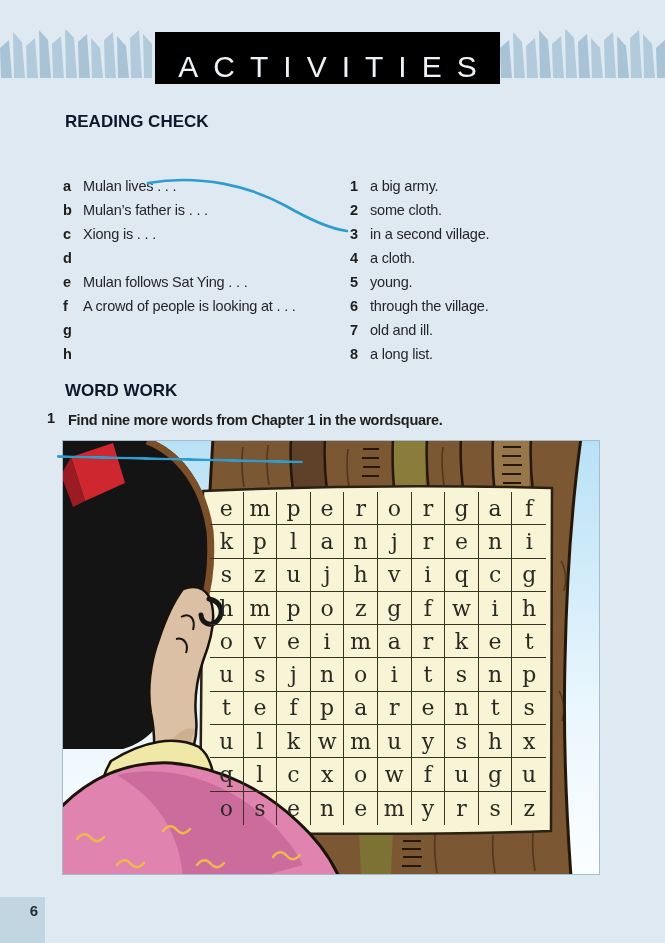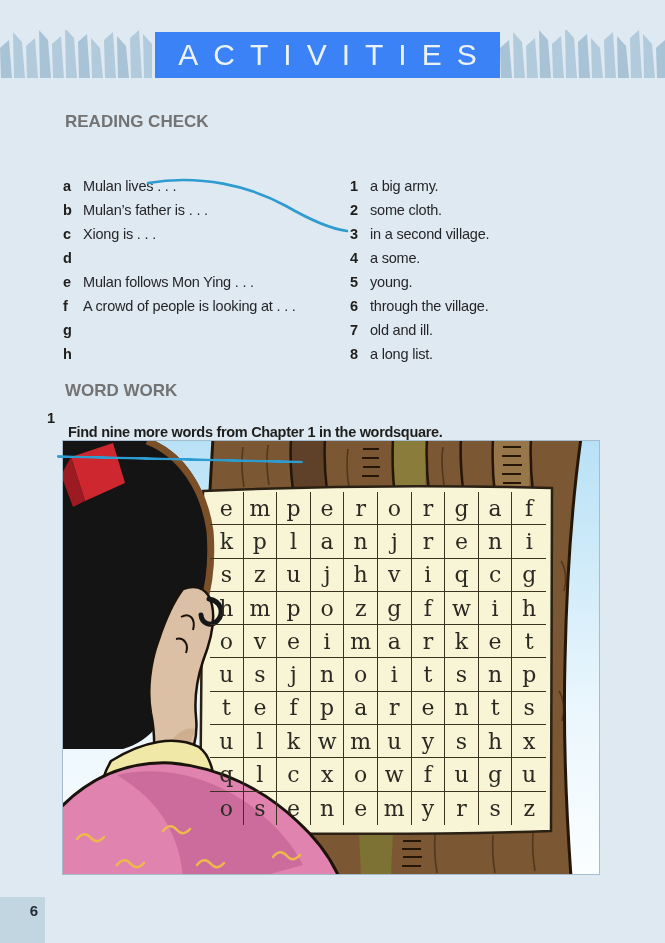--- a/index.html
+++ b/index.html
@@ -1,27 +1,27 @@
 <!DOCTYPE html>
 <html><head>
 <meta charset="utf-8">
 <style>
   html,body{margin:0;padding:0;}
   body{font-family:"Liberation Sans",sans-serif;}
   .page{position:relative;width:665px;height:943px;background:#dfe9f1;overflow:hidden;}
 
   
   .band-teeth{position:absolute;top:30px;height:50px;}
-  .activities-box{position:absolute;left:155px;top:32px;width:345px;height:46px;
-    background:#3b82f6;display:flex;align-items:center;justify-content:center;}
+  .activities-box{position:absolute;left:155px;top:32px;width:345px;height:52px;
+    background:#000000;display:flex;align-items:flex-end;justify-content:center;}
   .activities-title{color:#ecf3f8;font-size:30px;font-weight:400;letter-spacing:15px;
     padding-left:15px;white-space:nowrap;}
 
   
-  .sec-heading{position:absolute;left:65px;color:#737373;font-weight:bold;font-size:17px;letter-spacing:0;}
+  .sec-heading{position:absolute;left:65px;color:#0f172a;font-weight:bold;font-size:17px;letter-spacing:0;}
   .instruction{position:absolute;color:#1e1e1c;font-weight:bold;font-size:14.5px;letter-spacing:-0.3px;}
   .match-col{position:absolute;top:174px;}
   .mrow{height:24px;line-height:24px;display:flex;font-size:14.5px;color:#26262a;letter-spacing:-0.2px;}
   .mlabel{font-weight:bold;width:20px;flex:0 0 20px;color:#1e1e1c;}
   .mtext{white-space:nowrap;}
   .match-curve{position:absolute;left:140px;top:172px;pointer-events:none;}
 
   
   .illus{position:absolute;left:62px;top:440px;width:536px;height:433px;border:1px solid #a4bccd;}
   .illus svg{position:absolute;left:0;top:0;}
@@ -90,21 +90,21 @@
     </div>
       <div class="mrow">
       <span class="mlabel">c</span>
       <span class="mtext">Xiong is . . .</span>
     </div>
       <div class="mrow">
       <span class="mlabel">d</span>
     </div>
       <div class="mrow">
       <span class="mlabel">e</span>
-      <span class="mtext">Mulan follows Mon Ying . . .</span>
+      <span class="mtext">Mulan follows Sat Ying . . .</span>
     </div>
       <div class="mrow">
       <span class="mlabel">f</span>
       <span class="mtext">A crowd of people is looking at . . .</span>
     </div>
       <div class="mrow">
       <span class="mlabel">g</span>
     </div>
       <div class="mrow">
       <span class="mlabel">h</span>
@@ -119,21 +119,21 @@
       <div class="mrow">
       <span class="mlabel">2</span>
       <span class="mtext">some cloth.</span>
     </div>
       <div class="mrow">
       <span class="mlabel">3</span>
       <span class="mtext">in a second village.</span>
     </div>
       <div class="mrow">
       <span class="mlabel">4</span>
-      <span class="mtext">a some.</span>
+      <span class="mtext">a cloth.</span>
     </div>
       <div class="mrow">
       <span class="mlabel">5</span>
       <span class="mtext">young.</span>
     </div>
       <div class="mrow">
       <span class="mlabel">6</span>
       <span class="mtext">through the village.</span>
     </div>
       <div class="mrow">
@@ -145,21 +145,21 @@
       <span class="mtext">a long list.</span>
     </div>
     </div>
 
   <svg class="match-curve" width="215" height="66">
     <path d="M8,11 C60,2 110,14 146,34 C172,49 192,57 207,59" fill="none" stroke="#2e9ccf" stroke-width="2.6" stroke-linecap="round"></path>
   </svg>
 
   <div class="sec-heading" style="top:381px">WORD WORK</div>
   <div class="instruction" style="left:47px;top:410px">1</div>
-  <div class="instruction" style="left:68px;top:424px">Find nine more words from Chapter 1 in the wordsquare.</div>
+  <div class="instruction" style="left:68px;top:412px">Find nine more words from Chapter 1 in the wordsquare.</div>
 
   <div class="illus">
     <svg width="536" height="433" viewBox="0 0 536 433">
       <defs>
         <linearGradient id="sky" x1="0" y1="0" x2="0" y2="1">
           <stop offset="0" stop-color="#b9e1f6"></stop>
           <stop offset="0.6" stop-color="#e9f6fd"></stop>
           <stop offset="1" stop-color="#fbfeff"></stop>
         </linearGradient>
       </defs>

